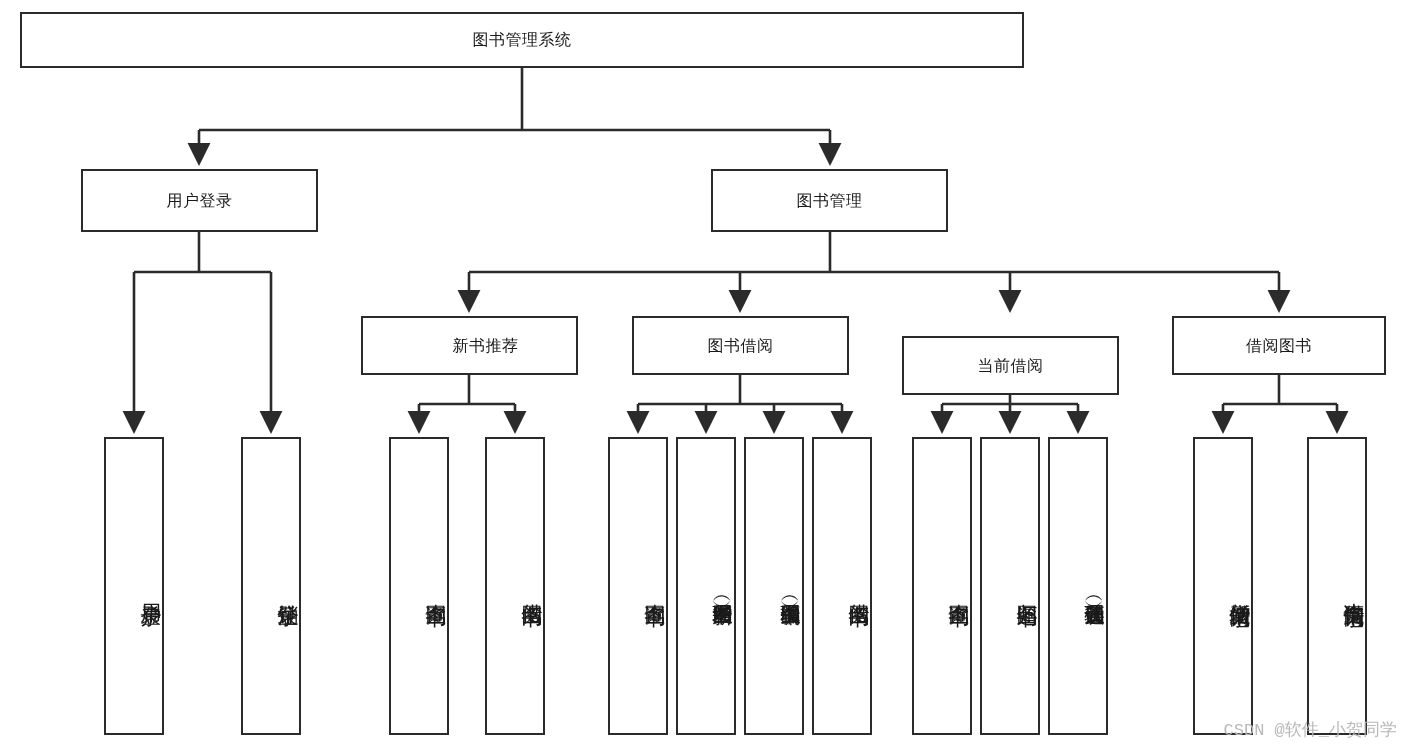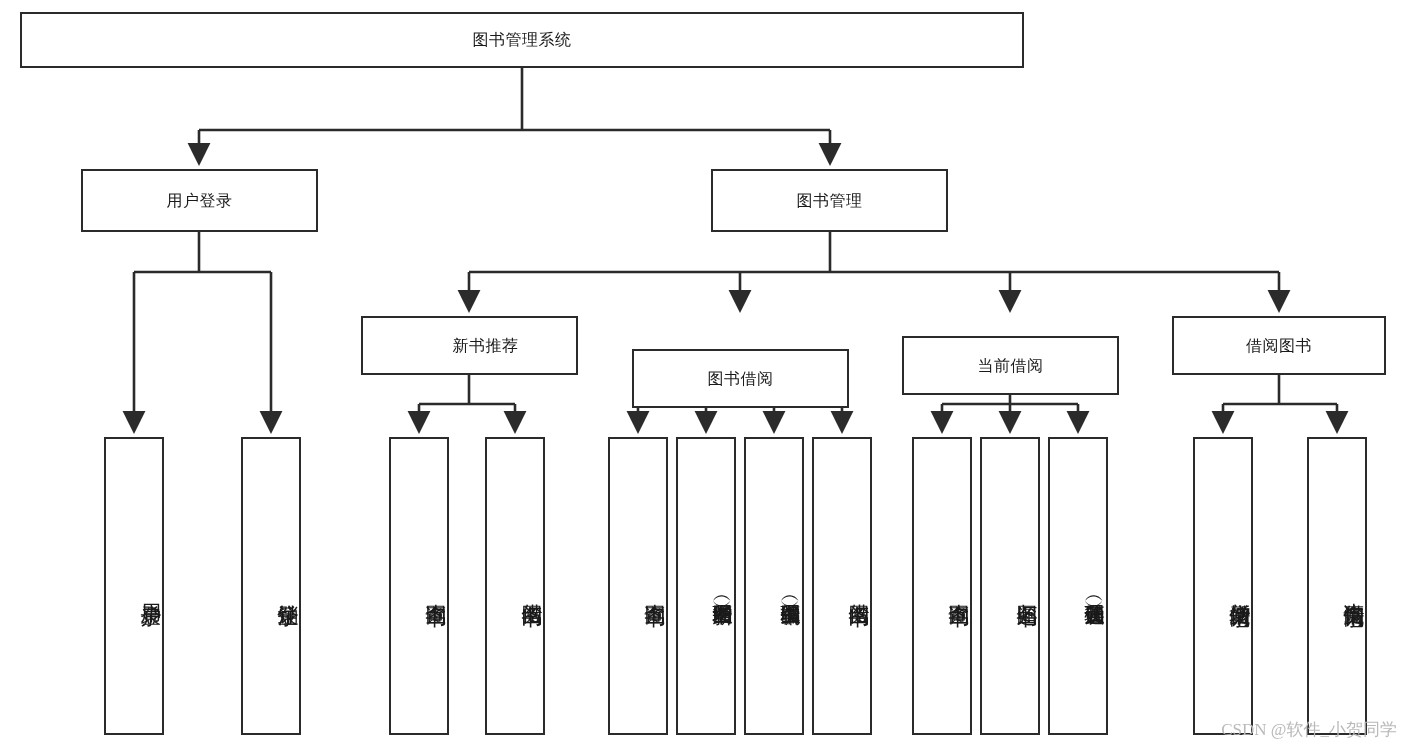--- a/index.html
+++ b/index.html
@@ -60,21 +60,21 @@
     letter-spacing: 0px;
   }
   #watermark {
     position: absolute;
     right: 8px;
     bottom: 6px;
     font-size: 17px;
     color: #b9b9b9;
     white-space: nowrap;
     z-index: 5;
-    font-family: Liberation Serif, serif;
+    font-family: Liberation Mono, monospace;
   }
 </style>
 </head>
 <body>
 
 <div id="diagram-root">
 
   <svg id="edge-layer" viewBox="0 0 1405 747" xmlns="http://www.w3.org/2000/svg">
     <defs>
       <marker id="arrow" viewBox="0 0 12 12" refX="10" refY="6" markerWidth="9" markerHeight="9" orient="auto-start-reverse">
@@ -126,21 +126,21 @@
   </svg>
 
   <div class="node node-h" style="left:20px; top:12px; width:1004px; height:56px;">图书管理系统</div>
 
   <div class="node node-h" style="left:81px; top:169px; width:237px; height:63px;">用户登录</div>
 
   <div class="node node-h" style="left:711px; top:169px; width:237px; height:63px;">图书管理</div>
 
   <div class="node node-h" style="left:361px; top:316px; width:217px; height:59px;padding-left:32px;">新书推荐</div>
 
-  <div class="node node-h" style="left:632px; top:316px; width:217px; height:59px;margin-top:33px;">图书借阅</div>
+  <div class="node node-h" style="left:632px; top:316px; width:217px; height:59px;">图书借阅</div>
 
   <div class="node node-h" style="left:902px; top:316px; width:217px; height:59px;margin-top:20px;">当前借阅</div>
 
   <div class="node node-h" style="left:1172px; top:316px; width:214px; height:59px;">借阅图书</div>
 
   <div class="node node-v" style="left:104px; top:437px; width:60px; height:298px;">用户登录</div>
 
   <div class="node node-v" style="left:241px; top:437px; width:60px; height:298px;">注销登录</div>
 
   <div class="node node-v" style="left:389px; top:437px; width:60px; height:298px;">查询图书</div>

